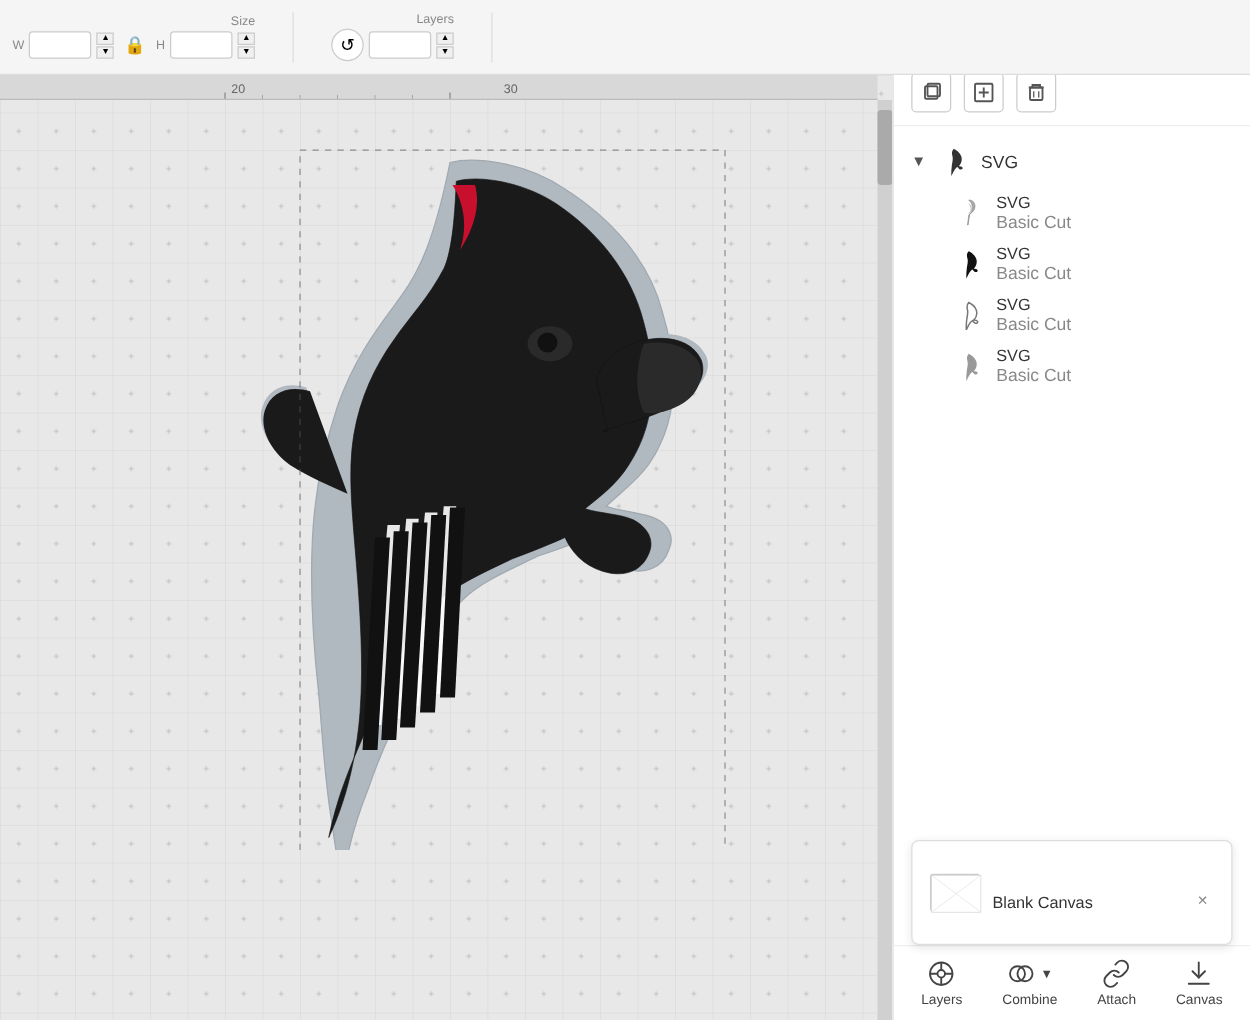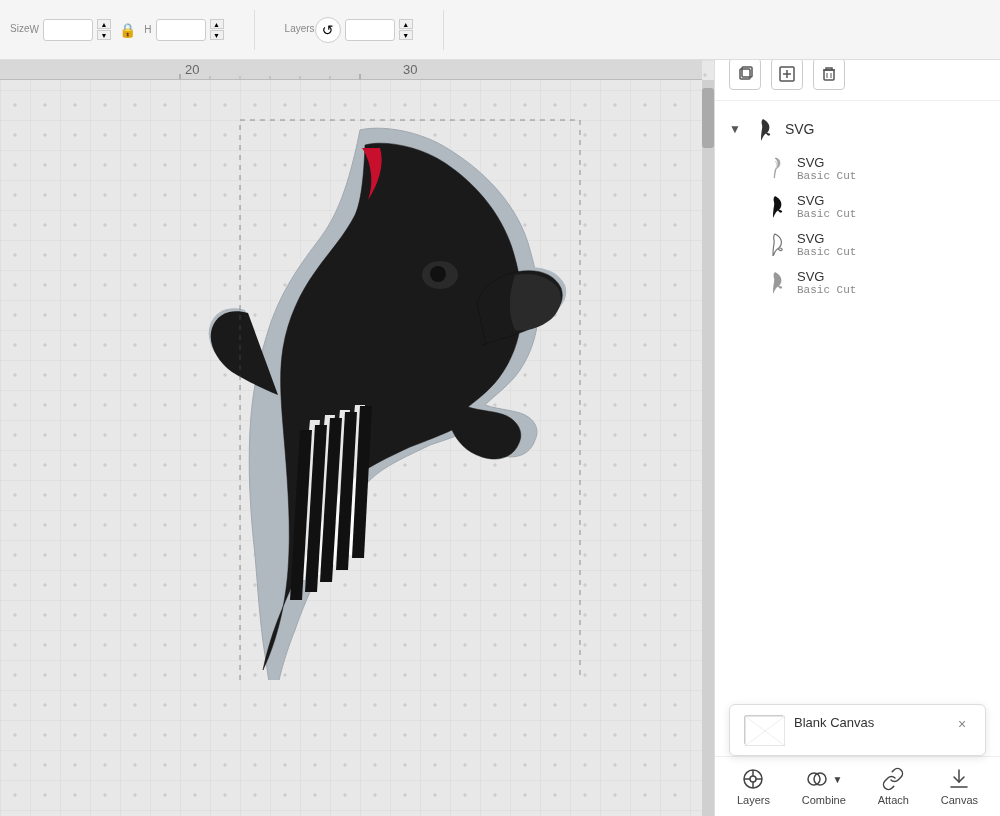--- a/index.html
+++ b/index.html
@@ -13,22 +13,22 @@
       background: #f5f5f5;
       border-bottom: 1px solid #ddd;
       display: flex;
       align-items: center;
       padding: 0 10px;
       gap: 30px;
       z-index: 10;
     }
     .toolbar-group {
       display: flex;
-      flex-direction: row;
-      align-items: center;
+      flex-direction: column;
+      align-items: flex-end;
     }
     .toolbar-label {
       font-size: 10px;
       color: #888;
       margin-bottom: 2px;
     }
     .toolbar-controls {
       display: flex;
       align-items: center;
       gap: 4px;
@@ -86,21 +86,21 @@
       top: 60px;
       left: 0;
       width: 714px;
       bottom: 0;
       background: #e8e8e8;
       overflow: hidden;
     }
     .ruler-mark {
       position: absolute;
       bottom: 2px;
-      font-size: 13px;
+      font-size: 10px;
       color: #666;
     }
 
     
     #right-panel {
       position: absolute;
       top: 0; right: 0;
       width: 286px;
       bottom: 0;
       background: white;
@@ -196,37 +196,36 @@
     .layer-item-info {
       display: flex;
       flex-direction: column;
     }
     .layer-item-name {
       font-size: 13px;
       color: #333;
       font-weight: 500;
     }
     .layer-item-type {
-      font-size: 11px;
+      font-size: 14px;
       color: #888;
-      font-family: Liberation Mono, monospace;
     }
 
     
     .blank-canvas-toast {
       position: absolute;
       bottom: 60px;
       left: 14px;
       right: 14px;
       background: white;
       border: 1px solid #ddd;
       border-radius: 6px;
-      padding: 10px 14px;
-      display: flex;
-      align-items: flex-start;
+      padding: 26px 14px;
+      display: flex;
+      align-items: flex-end;
       gap: 10px;
       box-shadow: 0 2px 8px rgba(0,0,0,0.1);
     }
     .toast-canvas-preview {
       width: 40px;
       height: 30px;
       border: 1px solid #ccc;
       background: white;
       border-radius: 2px;
       flex-shrink: 0;

